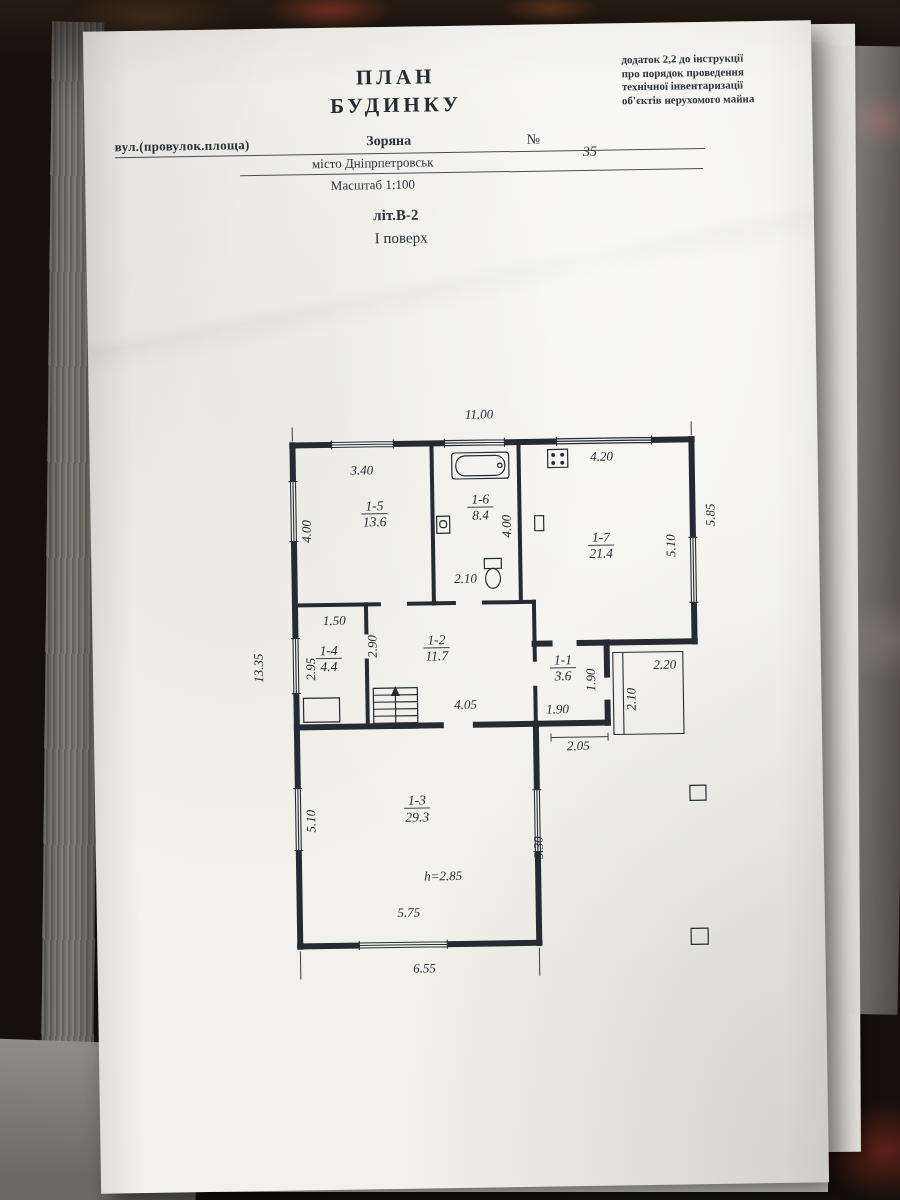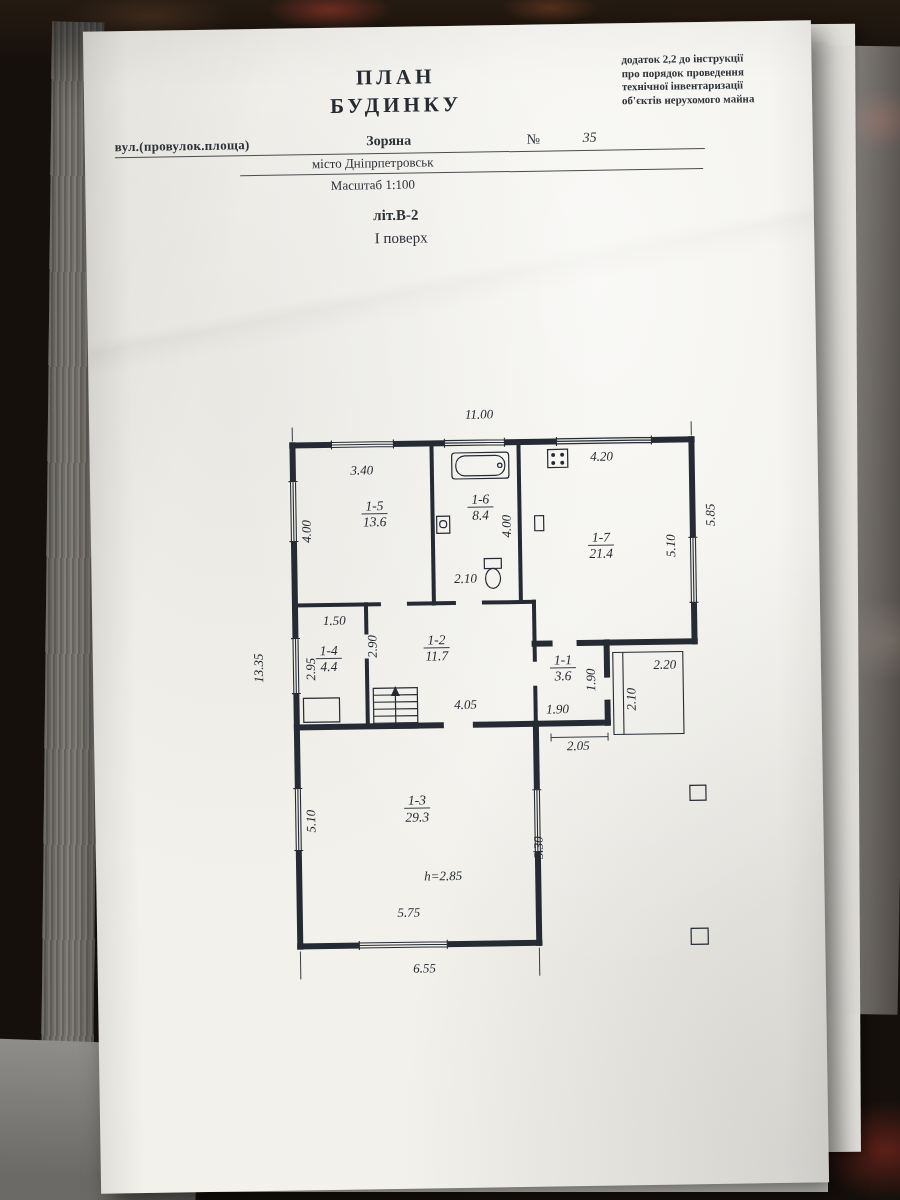--- a/index.html
+++ b/index.html
@@ -75,21 +75,21 @@
     left:212px;top:36px;width:200px;text-align:center;
     font-size:21px;font-weight:bold;letter-spacing:4px;line-height:28px;color:#262b31;
   }
   .addr-row{
     left:30px;top:104px;width:590px;height:22px;
     border-bottom:1px solid #4a4c50;font-size:13px;
   }
   .addr-row .lbl{left:0;top:4px;font-weight:bold;letter-spacing:.3px;}
   .addr-row .street{left:229px;top:2px;width:90px;text-align:center;font-weight:bold;font-size:14px;}
   .addr-row .num-sign{left:412px;top:3px;font-size:14px;}
-  .addr-row .num-val{left:468px;top:2px;font-size:14px;font-style:italic;}
+  .addr-row .num-val{left:468px;top:16px;font-size:14px;font-style:italic;}
   .city-row{
     left:155px;top:128px;width:463px;height:18px;
     border-bottom:1px solid #4a4c50;font-size:13px;
   }
   .city-row span{left:72px;top:0;}
   .scale-line{left:180px;top:150px;width:215px;text-align:center;font-size:13px;}
   .letter-line{left:260px;top:180px;width:100px;text-align:center;font-size:15px;font-weight:bold;}
   .floor-line{left:255px;top:203px;width:120px;text-align:center;font-size:15px;}
   .plan-svg{left:137px;top:365px;}
   

